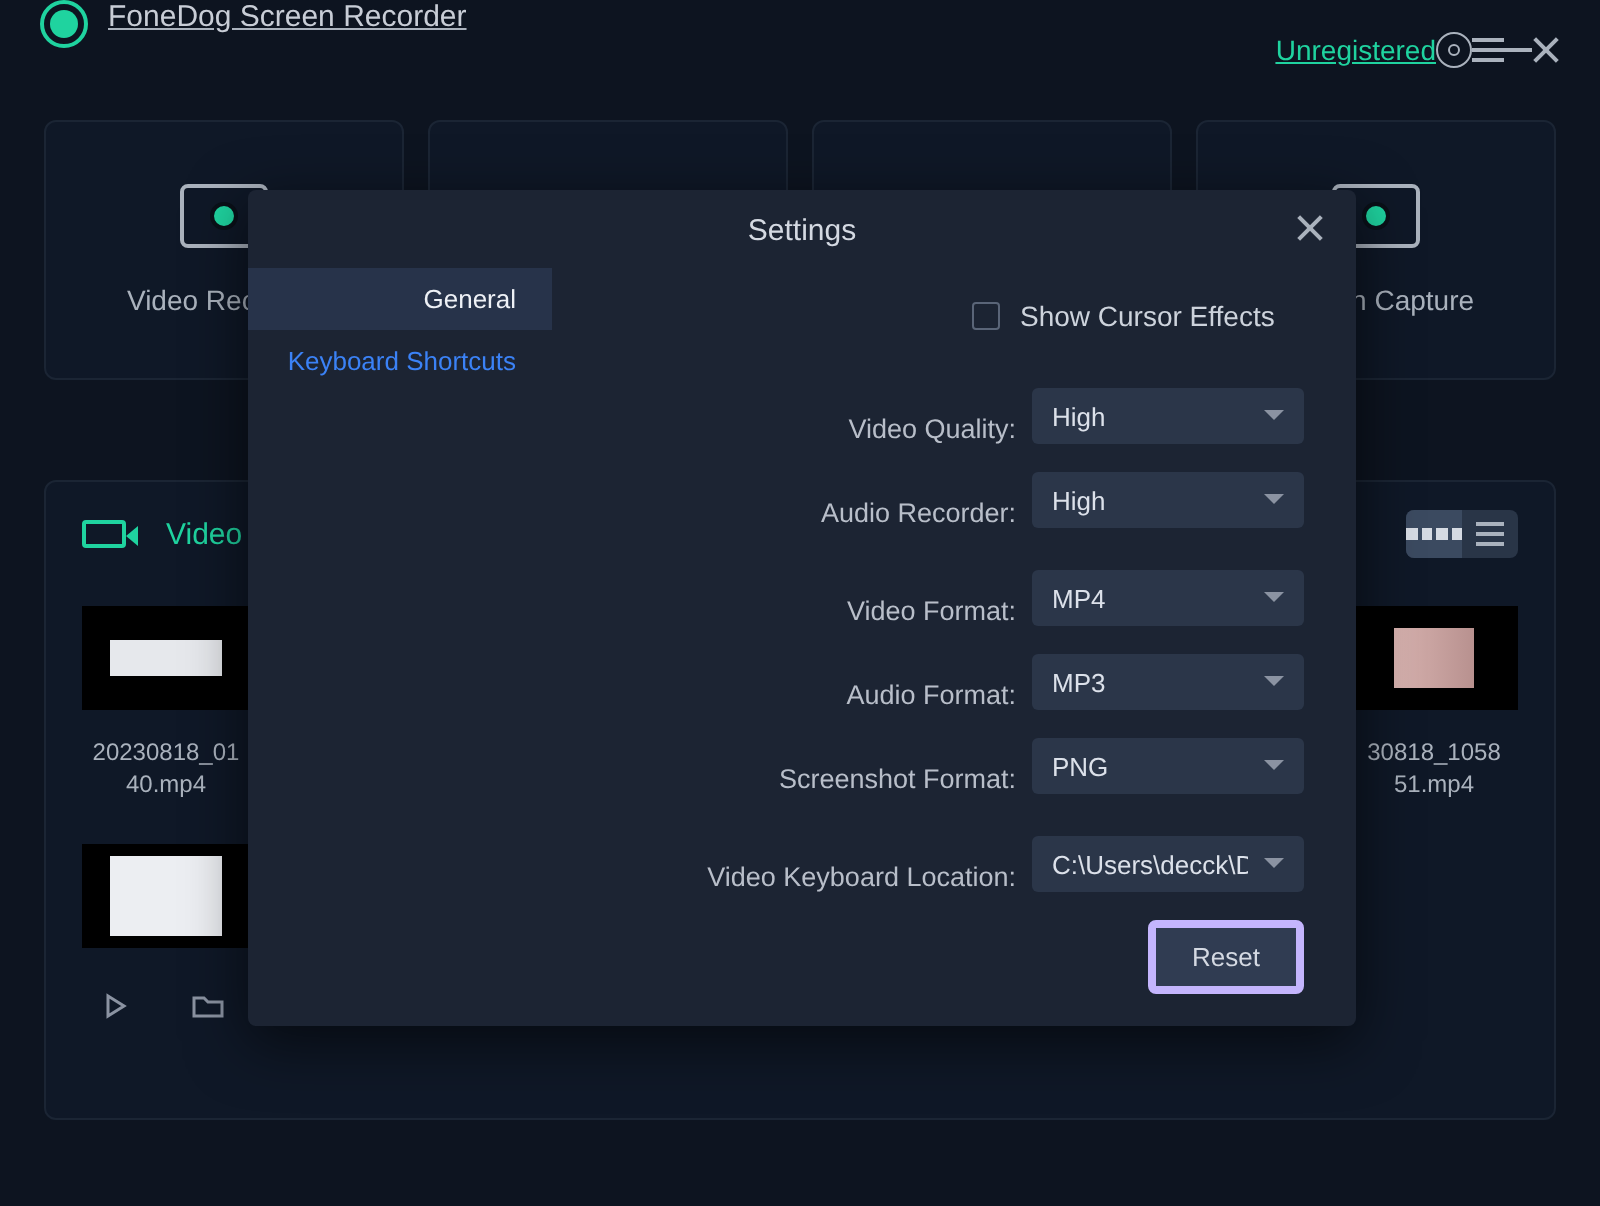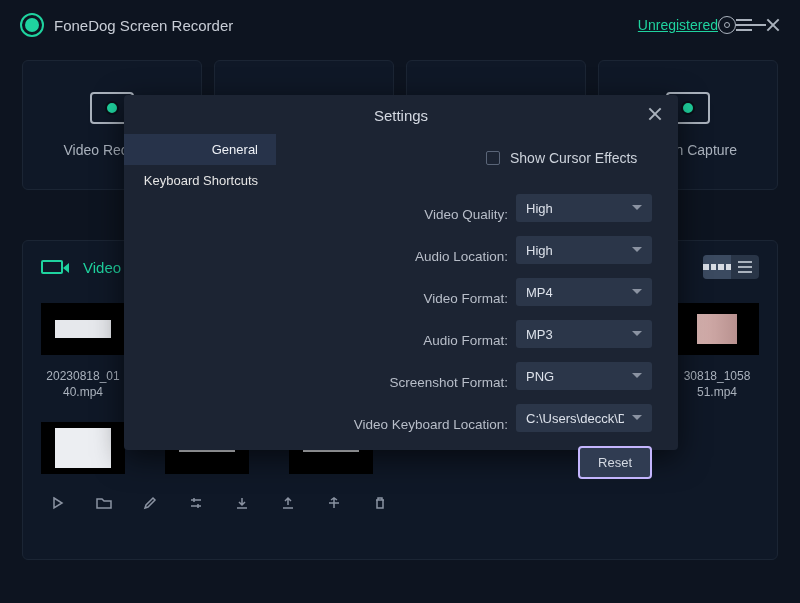--- a/index.html
+++ b/index.html
@@ -1,19 +1,19 @@
 <!DOCTYPE html>
 <html><head>
 <meta charset="utf-8">
 <style>
   * { box-sizing: border-box; margin: 0; padding: 0; font-family: -apple-system, BlinkMacSystemFont, "Segoe UI", sans-serif; }
   body { width: 800px; height: 603px; background: #0d1420; overflow: hidden; position: relative; color: #aab2bd; font-size: 13px; }
   
   
-  .titlebar { display: flex; align-items: center; height: 50px; padding: 0 20px; }
+  .titlebar { display: flex; height: 50px; padding: 0 20px; text-decoration: underline; }
   .logo-circle { width: 24px; height: 24px; border: 2px solid #1fd39f; border-radius: 50%; position: relative; margin-right: 10px; }
   .logo-circle::after { content: ""; position: absolute; top: 3px; left: 3px; width: 14px; height: 14px; background: #1fd39f; border-radius: 50%; }
   .app-title { font-size: 15px; color: #c8cdd6; font-weight: 500; }
   .titlebar-controls { margin-left: auto; display: flex; align-items: center; }
   .unregistered { color: #1fd39f; text-decoration: underline; font-size: 14px; }
   .gear-circle { width: 18px; height: 18px; border: 1.5px solid #aab2bd; border-radius: 50%; display: flex; align-items: center; justify-content: center; }
   .gear-inner { width: 6px; height: 6px; border: 1.5px solid #aab2bd; border-radius: 50%; }
   .hamburger { display: flex; flex-direction: column; gap: 3px; }
   .hamburger span { width: 16px; height: 2px; background: #aab2bd; }
   .minimize { width: 14px; height: 2px; background: #aab2bd; }
@@ -50,46 +50,46 @@
   .thumb-label { font-size: 12px; text-align: center; color: #aab2bd; line-height: 1.3; }
   .thumbs-row2 { display: flex; gap: 40px; margin-top: 22px; }
   .thumb-small { width: 84px; height: 52px; background: #000; display: flex; align-items: center; justify-content: center; }
   .thumb-small .doc { width: 56px; height: 40px; background: #eceef2; }
   .thumb-small .half { width: 56px; height: 24px; background: #e6e8ec; align-self: flex-start; margin-top: 6px; }
   
   .toolbar { display: flex; gap: 28px; align-items: center; margin-top: 20px; padding-left: 8px; }
   .tool { width: 18px; height: 18px; display: flex; align-items: center; justify-content: center; color: #8b93a2; }
   
   
-  .modal { position: absolute; left: 124px; top: 95px; width: 554px; height: 355px; background: #1c2433; border-radius: 4px; box-shadow: 0 8px 30px rgba(0,0,0,0.6); display: flex; flex-direction: column; }
+  .modal { position: absolute; left: 124px; top: 95px; width: 554px; height: 418px; background: #1c2433; border-radius: 4px; box-shadow: 0 8px 30px rgba(0,0,0,0.6); display: flex; flex-direction: column; }
   .modal-header { display: flex; align-items: center; justify-content: center; padding: 12px 16px 10px; position: relative; }
   .modal-title { font-size: 15px; color: #d4d9e2; }
   .modal-close { position: absolute; right: 16px; top: 12px; width: 14px; height: 14px; }
   .modal-close::before, .modal-close::after { content: ""; position: absolute; left: 6px; top: -1px; width: 2px; height: 16px; background: #aab2bd; }
   .modal-close::before { transform: rotate(45deg); }
   .modal-close::after { transform: rotate(-45deg); }
   
   .modal-body { display: flex; flex: 1; min-height: 0; }
   .sidebar { width: 152px; text-align: right; }
-  .side-item { padding: 8px 18px; font-size: 13px; color: #e5e5e5; cursor: pointer; }
+  .side-item { padding: 8px 18px; font-size: 13px; color: #3b82f6; cursor: pointer; }
   .side-item.active { background: #27334a; color: #eef1f6; }
   
   .panel { flex: 1; padding: 16px 26px 16px 10px; display: flex; flex-direction: column; position: relative; }
   .checkbox-row { display: flex; align-items: center; gap: 10px; margin-left: 200px; margin-bottom: 28px; }
   .chk { width: 14px; height: 14px; border: 1.5px solid #5a6578; border-radius: 2px; }
   .chk-label { font-size: 14px; color: #cdd3dc; }
   
   .field-row { display: flex; align-items: flex-end; margin-bottom: 14px; gap: 8px; }
   .field-label { flex: 1; text-align: right; font-size: 13.5px; color: #b8bec9; }
   .select { width: 136px; height: 28px; background: #2b3649; border-radius: 3px; display: flex; align-items: center; padding: 0 10px; position: relative; color: #dce1ea; font-size: 13px; }
   .select .chev { position: absolute; right: 10px; top: 11px; width: 0; height: 0; border-left: 5px solid transparent; border-right: 5px solid transparent; border-top: 5px solid #8b93a2; }
   .spacer { height: 16px; }
   
   .reset-row { margin-top: auto; display: flex; justify-content: flex-end; }
-  .reset-btn { background: #303c52; border: 2px solid #c4b5fd; border-radius: 4px; padding: 7px 18px; color: #d4d9e2; font-size: 13px; }
+  .reset-btn { background: #303c52; border: 4px solid #c4b5fd; border-radius: 4px; padding: 7px 18px; color: #d4d9e2; font-size: 13px; }
   
   svg { stroke: #8b93a2; fill: none; stroke-width: 1.5; }
 </style>
 </head>
 <body>
 
 <div class="titlebar">
   <div class="logo-circle"></div>
   <div class="app-title">FoneDog Screen Recorder</div>
   <div class="titlebar-controls">
@@ -240,21 +240,21 @@
       </div>
 
       <div class="field-row">
         <div class="field-label">Video Quality:</div>
         <div class="select">
           <span>High</span>
           <div class="chev"></div>
         </div>
       </div>
       <div class="field-row">
-        <div class="field-label">Audio Location:</div>
+        <div class="field-label">Audio Recorder:</div>
         <div class="select">
           <span>High</span>
           <div class="chev"></div>
         </div>
       </div>
 
       <div class="spacer"></div>
 
       <div class="field-row">
         <div class="field-label">Video Format:</div>

